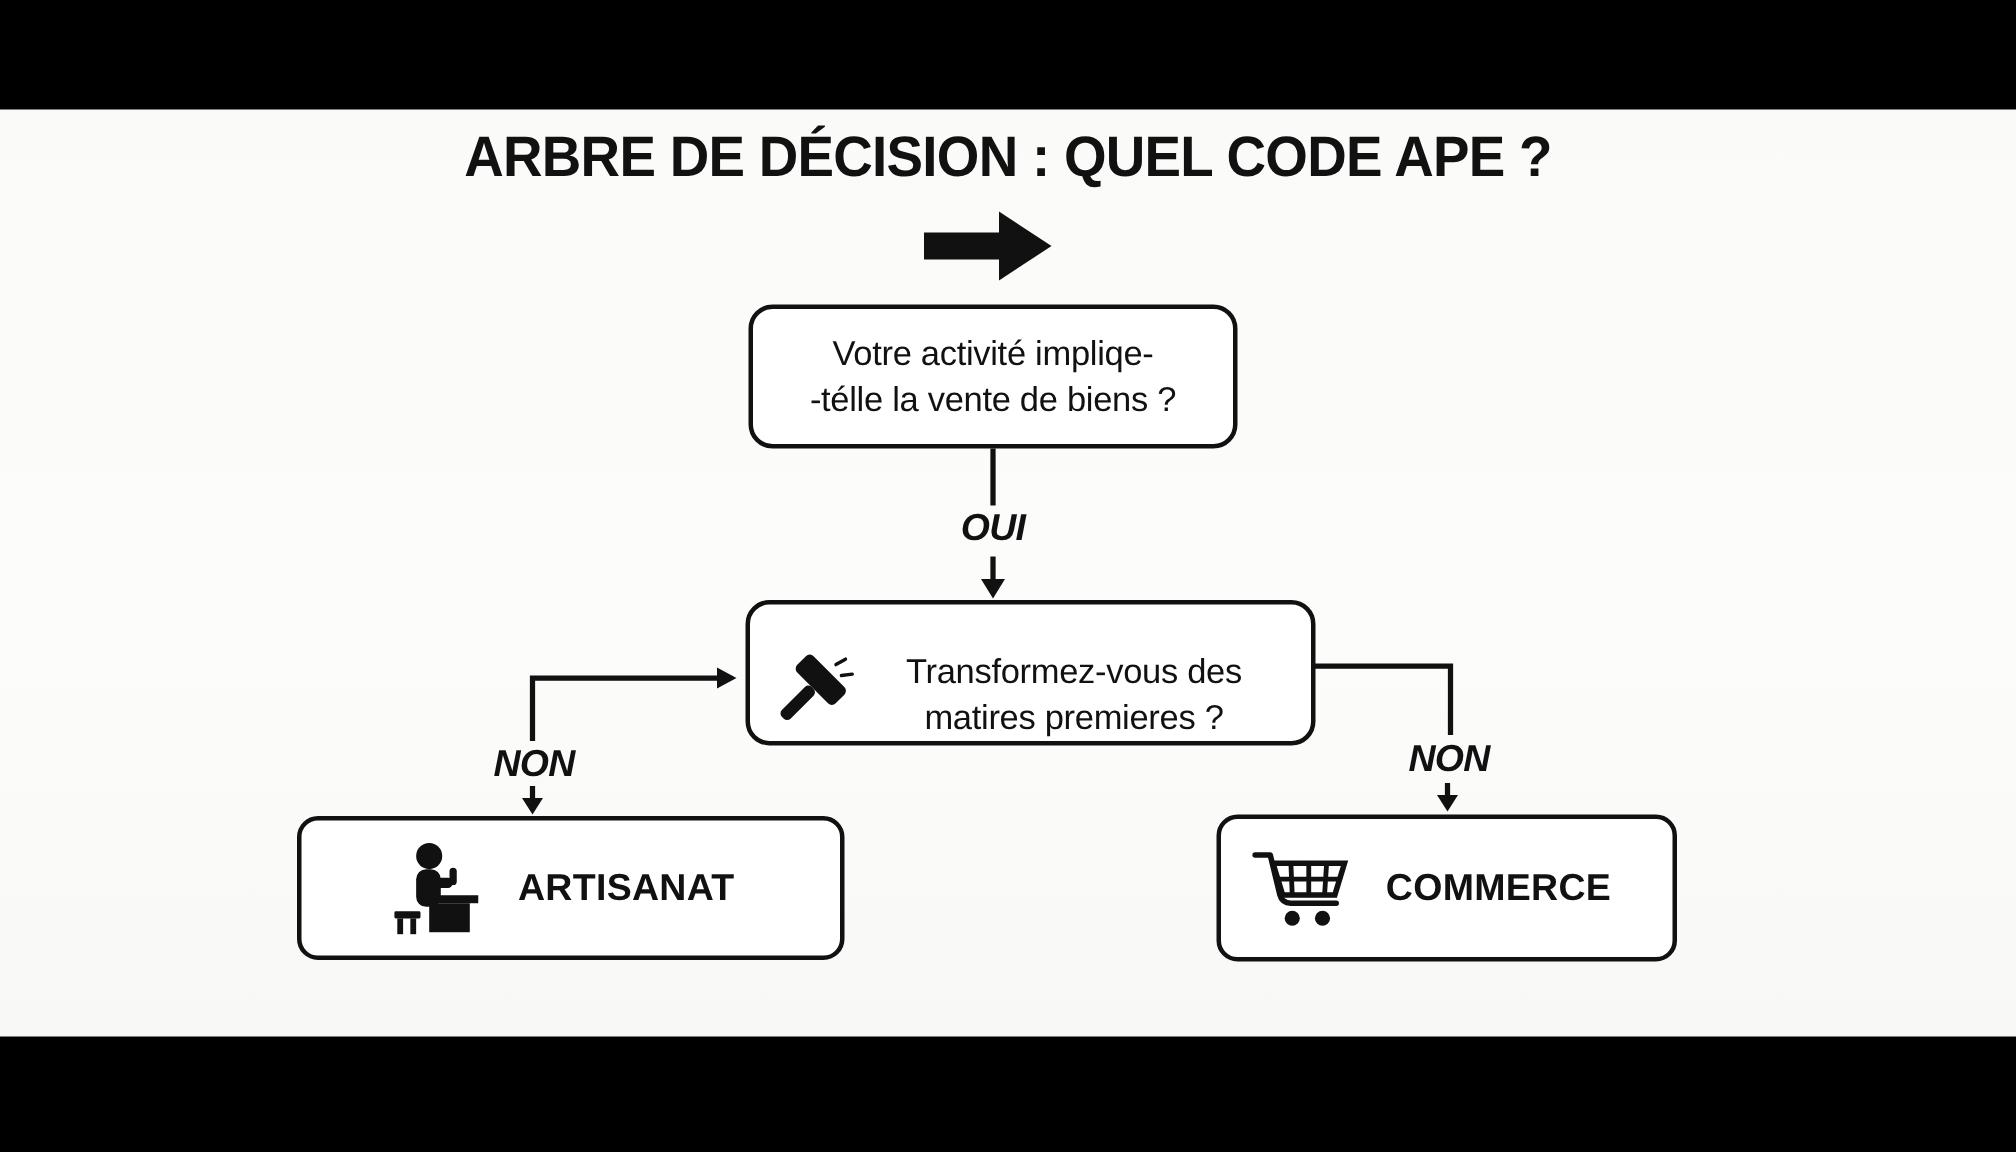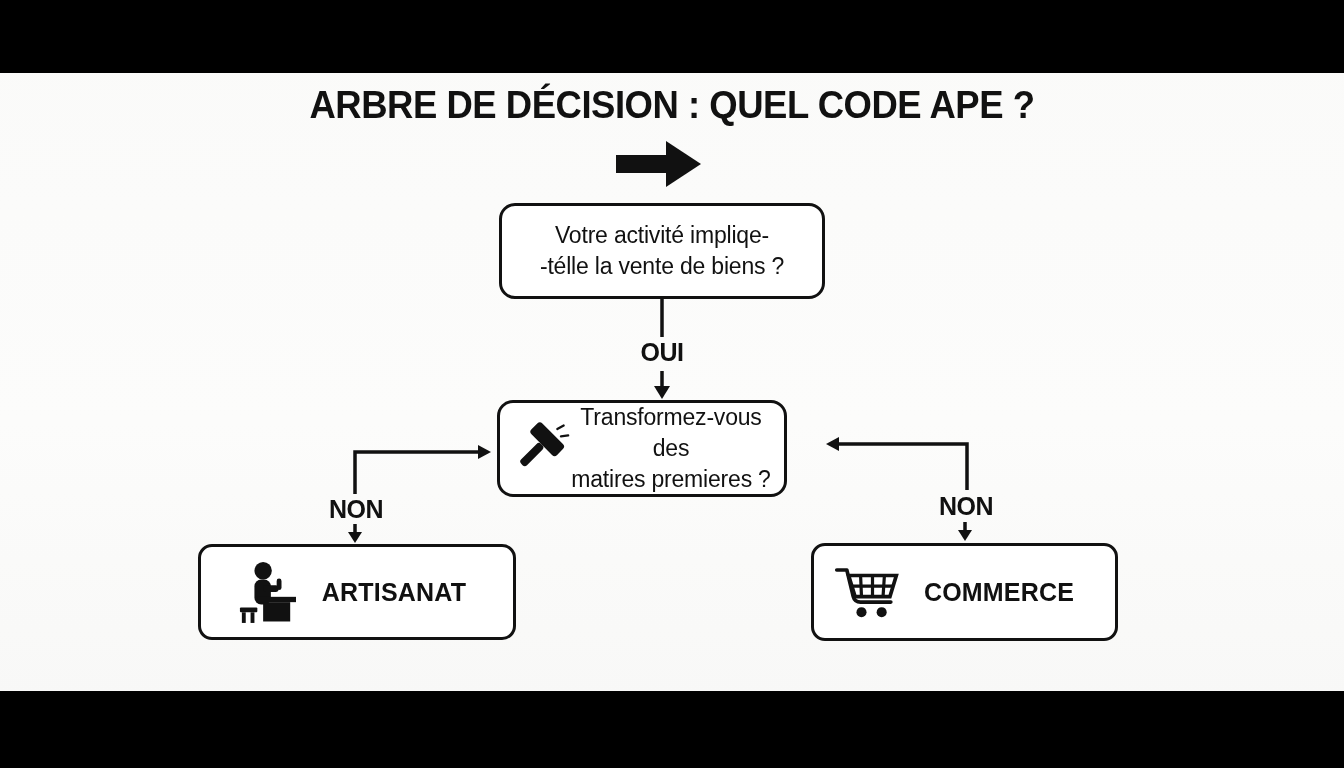--- a/index.html
+++ b/index.html
@@ -37,31 +37,31 @@
     position:absolute;background:var(--node-fill);
     border:3px solid var(--ink);border-radius:16px;
     display:flex;align-items:center;justify-content:center;
   }
   .node-text{
     white-space:pre-line;text-align:center;
     font-size:23px;line-height:31px;font-weight:normal;color:var(--ink);
     letter-spacing:-0.2px;
   }
   .q1{left:499px;top:203px;width:326px;height:96px;}
-  .q2{left:497px;top:400px;width:290px;height:97px;padding:0 12px;}
+  .q2{left:497px;top:400px;width:380px;height:97px;padding:0 12px;align-items:flex-end;}
   .q2 .node-text{flex:1;}
   .leaf{border-radius:14px;gap:26px;}
-  .artisanat{left:198px;top:544px;width:318px;height:96px;padding-right:10px;}
+  .artisanat{left:198px;top:544px;width:365px;height:96px;padding-right:10px;}
   .commerce{left:811px;top:543px;width:307px;height:98px;gap:24px;padding-right:21px;}
   .leaf-label{font-size:25px;font-weight:bold;letter-spacing:0.2px;color:var(--ink);}
   .icon{display:inline-flex;flex:0 0 auto;}
   .icon svg{display:block;}
   .edge-label{
     position:absolute;width:100px;text-align:center;
-    font-size:25px;font-weight:bold;letter-spacing:-0.5px;color:var(--ink);
+    font-size:25px;font-weight:bold;letter-spacing:-0.5px;color:var(--ink);font-style:italic;
   }
   .oui{left:612px;top:338px;}
   .non-left{left:306px;top:495px;}
   .non-right{left:916px;top:492px;}
 </style>
 </head>
 <body>
 
 <div class="page">
 

